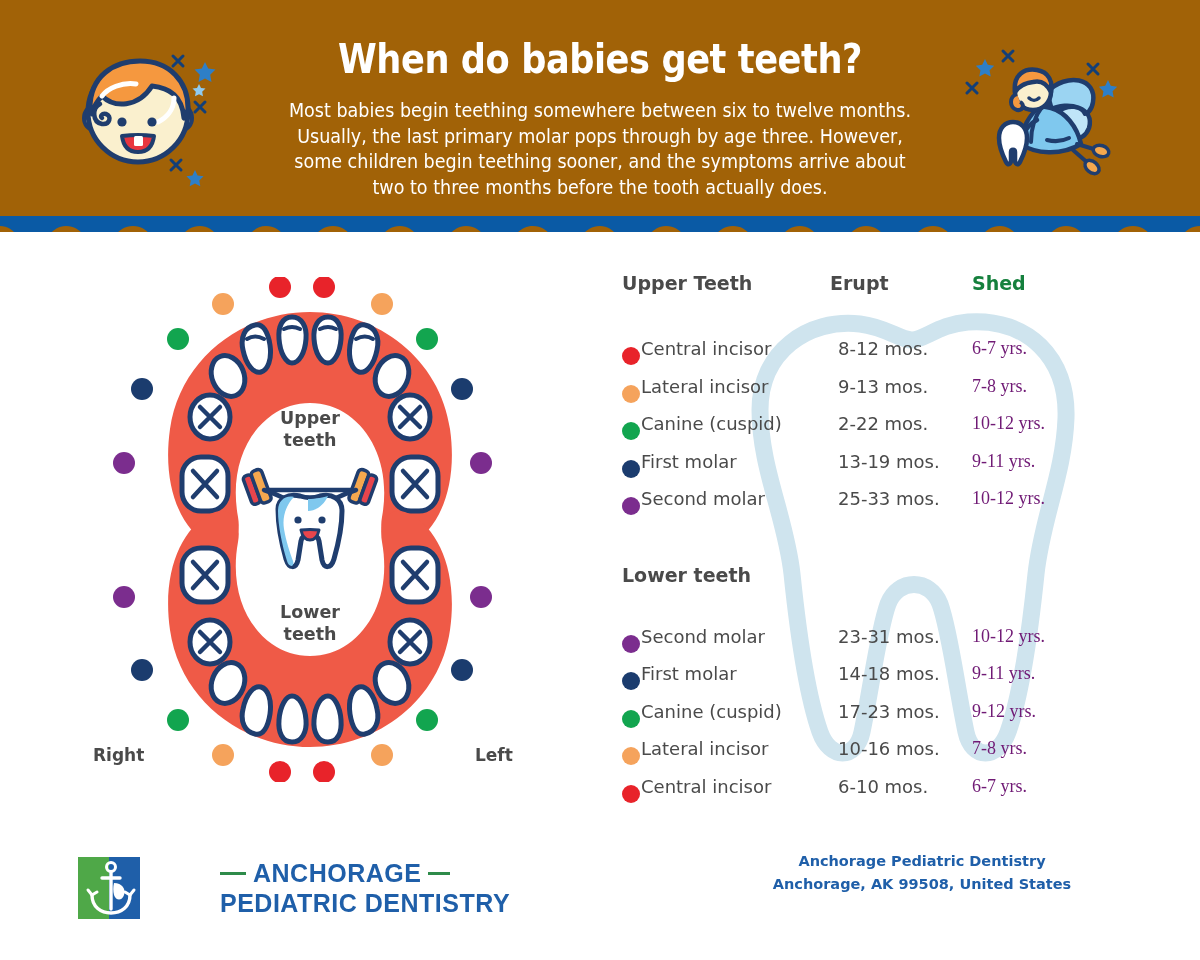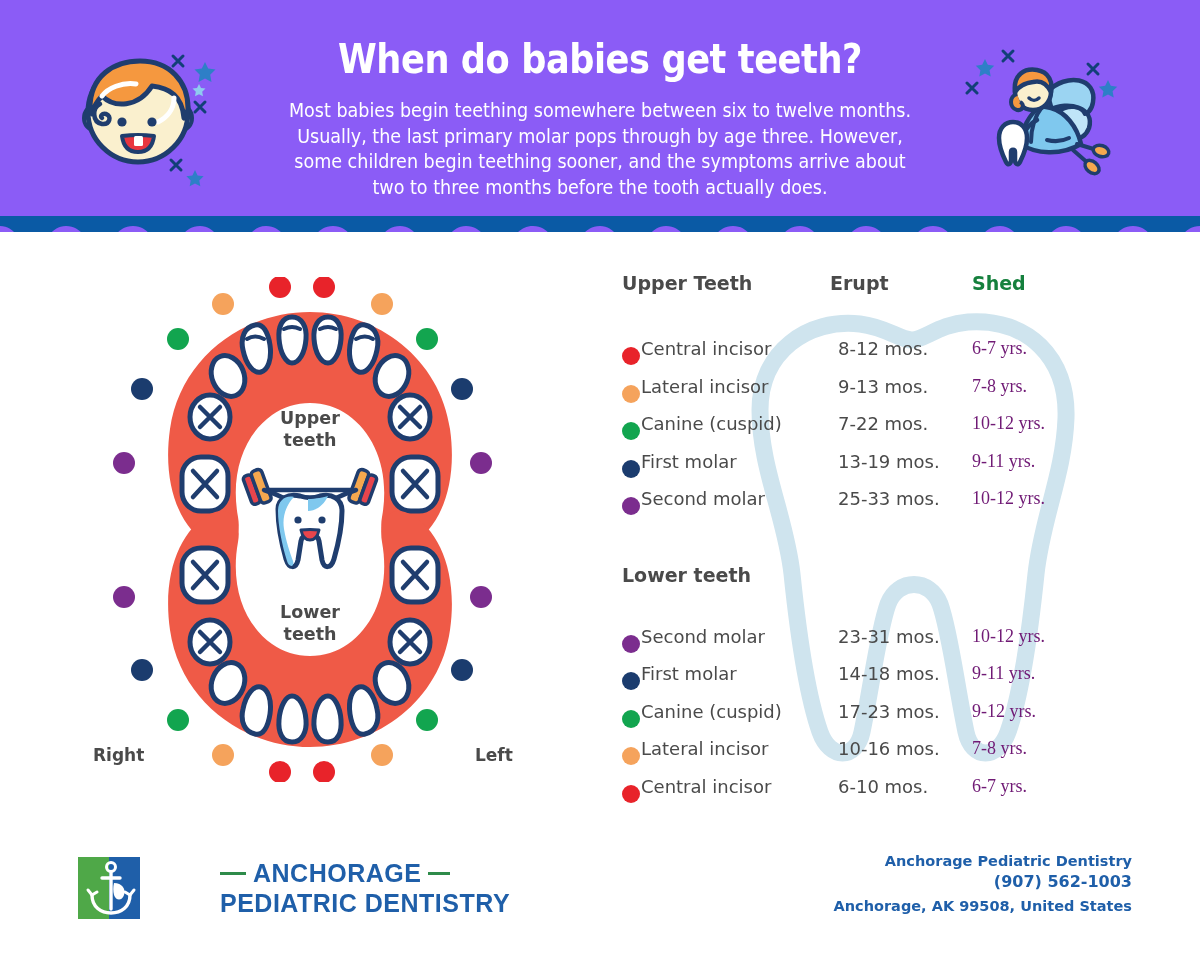--- a/index.html
+++ b/index.html
@@ -8,21 +8,21 @@
     background:#ffffff;
     font-family:"Liberation Sans", sans-serif;
     overflow:hidden;
     position:relative;
   }
   #page{position:relative;width:1200px;height:960px;overflow:hidden;}
 
   
   .header{
     position:absolute;left:0;top:0;width:1200px;height:232px;
-    background:#8b5cf6;
+    background:#a16207;
   }
   .wave{
     position:absolute;left:0;top:216px;width:1200px;height:34px;
     display:block;
   }
   .title{
     position:absolute;left:0;top:36px;width:1200px;
     text-align:center;
     color:#ffffff;
     font-size:40px;
@@ -116,21 +116,21 @@
     font-family:"Liberation Sans", sans-serif;white-space:nowrap;
     display:flex;align-items:center;gap:7px;
   }
   .logo-l2{
     font-size:25px;color:#1F5FA9;font-weight:700;letter-spacing:0.5px;
     font-family:"Liberation Sans", sans-serif;white-space:nowrap;margin-top:1px;
   }
   .rule{display:inline-block;height:3px;background:#2E8B4A;}
 
   .contact{
-    position:absolute;right:68px;top:852px;width:420px;text-align:right;
+    position:absolute;right:68px;top:852px;width:420px;text-align:center;
     color:#1F5FA9;font-family:"DejaVu Sans", sans-serif;
   }
   .c-name{font-size:14.5px;font-weight:700;line-height:19px;}
   .c-phone{font-size:16px;font-weight:700;line-height:22px;}
   .c-addr{font-size:14.5px;font-weight:700;line-height:19px;margin-top:4px;}
   .c-addr span{display:block;}
 </style>
 </head>
 <body>
 
@@ -409,21 +409,21 @@
         </div>
         <div class="row">
           <span class="dot" style="background:#F5A35C"></span>
           <span class="rname">Lateral incisor</span>
           <span class="rerupt">9-13 mos.</span>
           <span class="rshed">7-8 yrs.</span>
         </div>
         <div class="row">
           <span class="dot" style="background:#12A54F"></span>
           <span class="rname">Canine (cuspid)</span>
-          <span class="rerupt">7-22 mos.</span>
+          <span class="rerupt">2-22 mos.</span>
           <span class="rshed">10-12 yrs.</span>
         </div>
         <div class="row">
           <span class="dot" style="background:#1B3C6E"></span>
           <span class="rname">First molar</span>
           <span class="rerupt">13-19 mos.</span>
           <span class="rshed">9-11 yrs.</span>
         </div>
         <div class="row">
           <span class="dot" style="background:#7B2D8E"></span>
@@ -491,19 +491,18 @@
         <span class="rule" style="width:26px;"></span>
         <span>ANCHORAGE</span>
         <span class="rule" style="width:22px;"></span>
       </div>
       <div class="logo-l2">PEDIATRIC DENTISTRY</div>
     </div>
   </div>
 
   <div class="contact">
     <div class="c-name">Anchorage Pediatric Dentistry</div>
-    <div class="c-phone">(907) 562-1003</div>
     <div class="c-addr">
       <span>Anchorage, AK 99508, United States</span>
     </div>
   </div>
 
 </div>
 
 </body></html>

